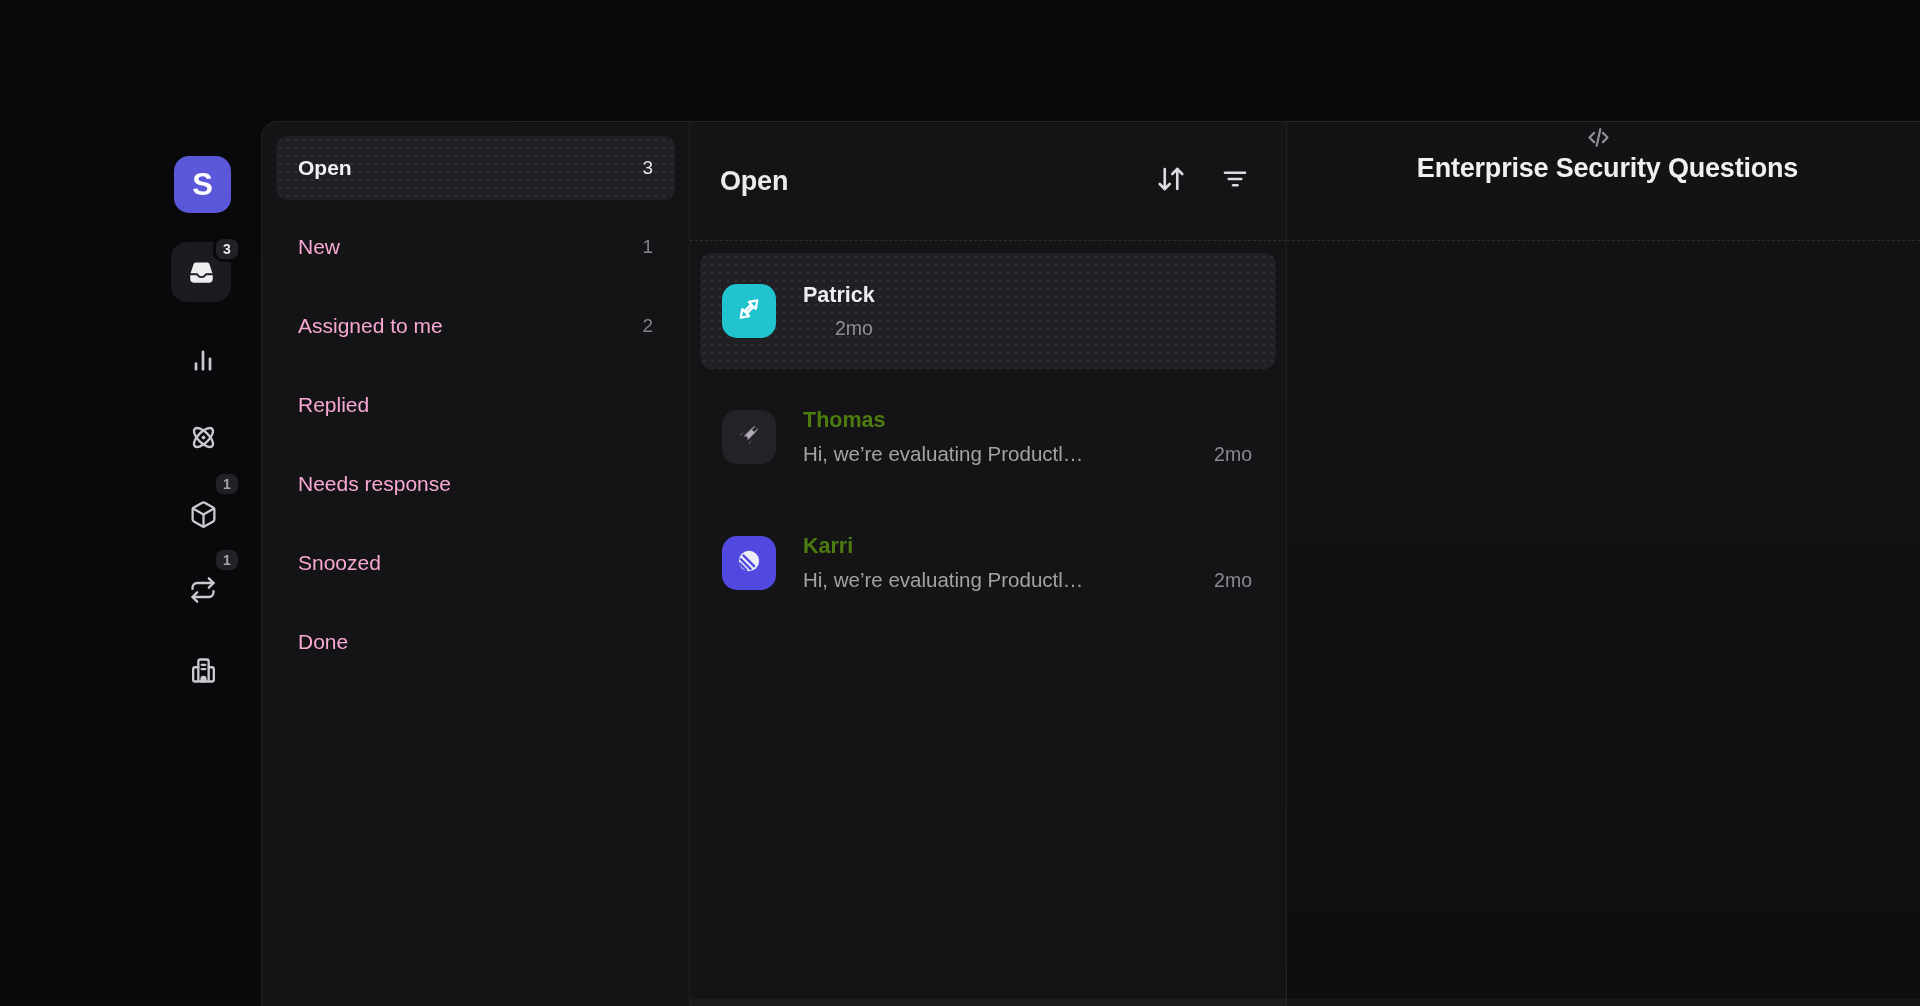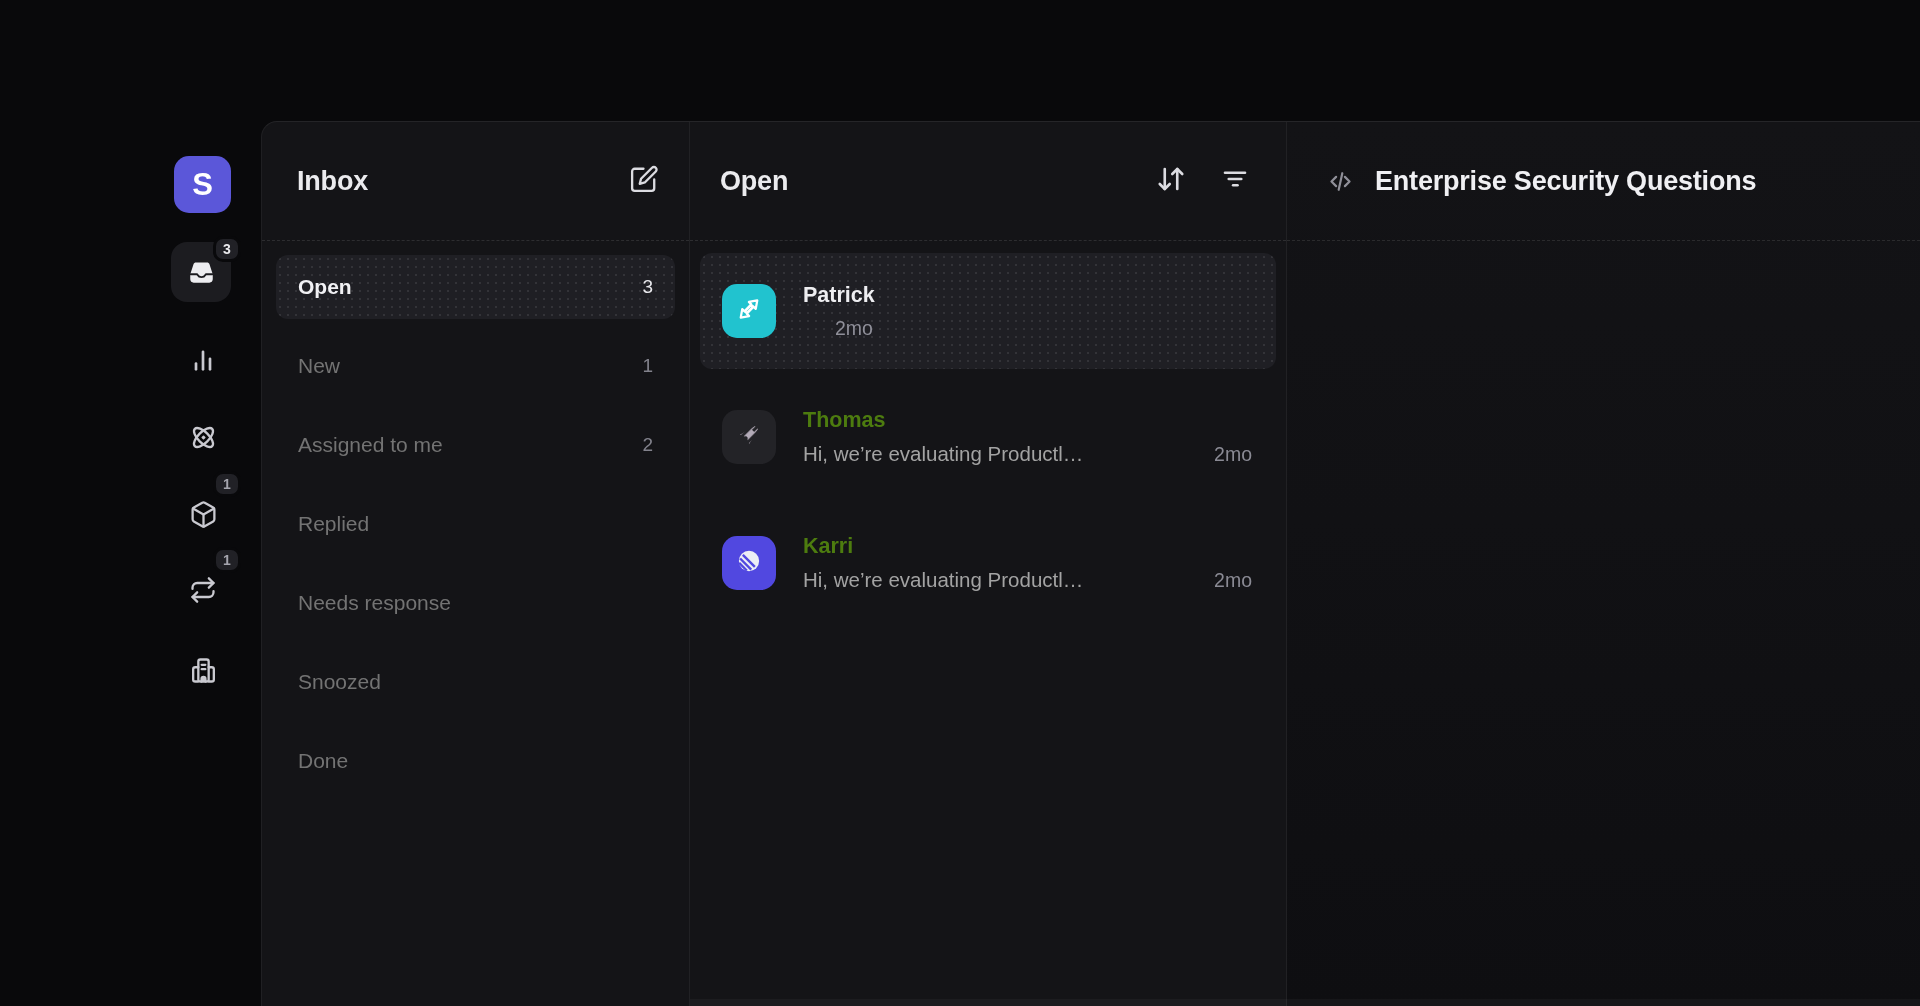--- a/index.html
+++ b/index.html
@@ -58,21 +58,21 @@
   
   .panel-inbox { width:428px; flex:none; border-right:1px solid rgba(255,255,255,0.06); display:flex; flex-direction:column; }
   .panel-inbox .panel-header { padding:0 30px 0 35px; }
   .panel-inbox .panel-title { margin-right:auto; }
   .status-list { padding:14px 14px; }
   .status-row {
     height:64px; border-radius:12px; padding:0 22px; margin-bottom:15px;
     display:flex; align-items:center; justify-content:space-between;
     font-size:21px; cursor:pointer;
   }
-  .status-row .lbl { color:#737373; font-weight:500; }
+  .status-row .lbl { color:#f9a8d4; font-weight:500; }
   .status-row .cnt { color:#82828c; font-size:19px; }
   .status-row.selected .lbl { color:#f1f1f4; font-weight:600; }
   .status-row.selected .cnt { color:#e8e8ec; }
 
   
   .panel-list { width:597px; flex:none; border-right:1px solid rgba(255,255,255,0.06); display:flex; flex-direction:column; position:relative; }
   .panel-list .panel-header { padding:0 36px 0 30px; }
   .panel-list .panel-title { margin-right:auto; }
   .panel-list .panel-header .icon-btn { margin-left:34px; }
   .conv-list { padding:12px 10px; }
@@ -95,21 +95,21 @@
   .conv-time { flex:none; margin-left:32px; font-size:19.5px; color:#8a8a94; }
   .conv-row.selected .conv-name { color:#eeeef1; }
   .conv-row.selected .conv-preview { color:#8f8f99; }
   .conv-row.selected .conv-time { color:#8f8f99; }
 
   
   .panel-detail {
     flex:1; display:flex; flex-direction:column;
     background:linear-gradient(180deg,#131316 0%, #111114 45%, #0e0e11 100%);
   }
-  .panel-detail .panel-header { padding:0 30px 0 38px; border-bottom:1px dashed rgba(255,255,255,0.10); }
+  .panel-detail .panel-header { padding:0 30px 0 38px; border-bottom:1px dashed rgba(255,255,255,0.10);flex-direction:column; }
   .detail-code-icon { color:#8f8f98; margin-right:19px; display:flex; }
   .panel-detail .panel-title { color:#f0f0f3; }
   .detail-body { flex:1; }
 
   .bottom-glow {
     position:absolute; left:428px; right:0; bottom:0; height:7px;
     background:rgba(255,255,255,0.035); pointer-events:none;
   }
 </style>
 </head>
@@ -182,31 +182,20 @@
           <path d="M10.6 11h2.8"></path>
         <path d="M10.5 20.5v-2a1.5 1.5 0 0 1 3 0v2" fill="currentColor"></path>
       </svg>
     </span>
   </div>
 </div>
 
 <div class="surface">
 
   <div class="panel-inbox">
-    <div class="panel-header">
-      <div class="panel-title">Inbox</div>
-      <div class="icon-btn">
-        <span>
-          <svg width="31" height="31" viewBox="0 0 24 24" fill="none" stroke="currentColor" stroke-width="1.8" stroke-linecap="round" stroke-linejoin="round">
-            <path d="M12 3.7H5.2a2 2 0 0 0-2 2v13.1a2 2 0 0 0 2 2h13.1a2 2 0 0 0 2-2V12"></path>
-            <path d="M18.6 2.9a2.05 2.05 0 1 1 2.9 2.9L13 14.3l-3.9 1 1-3.9Z"></path>
-          </svg>
-        </span>
-      </div>
-    </div>
     <div class="status-list">
       <div class="status-row selected dotted">
         <span class="lbl">Open</span>
         <span class="cnt">3</span>
       </div>
       <div class="status-row">
         <span class="lbl">New</span>
         <span class="cnt">1</span>
       </div>
       <div class="status-row">

